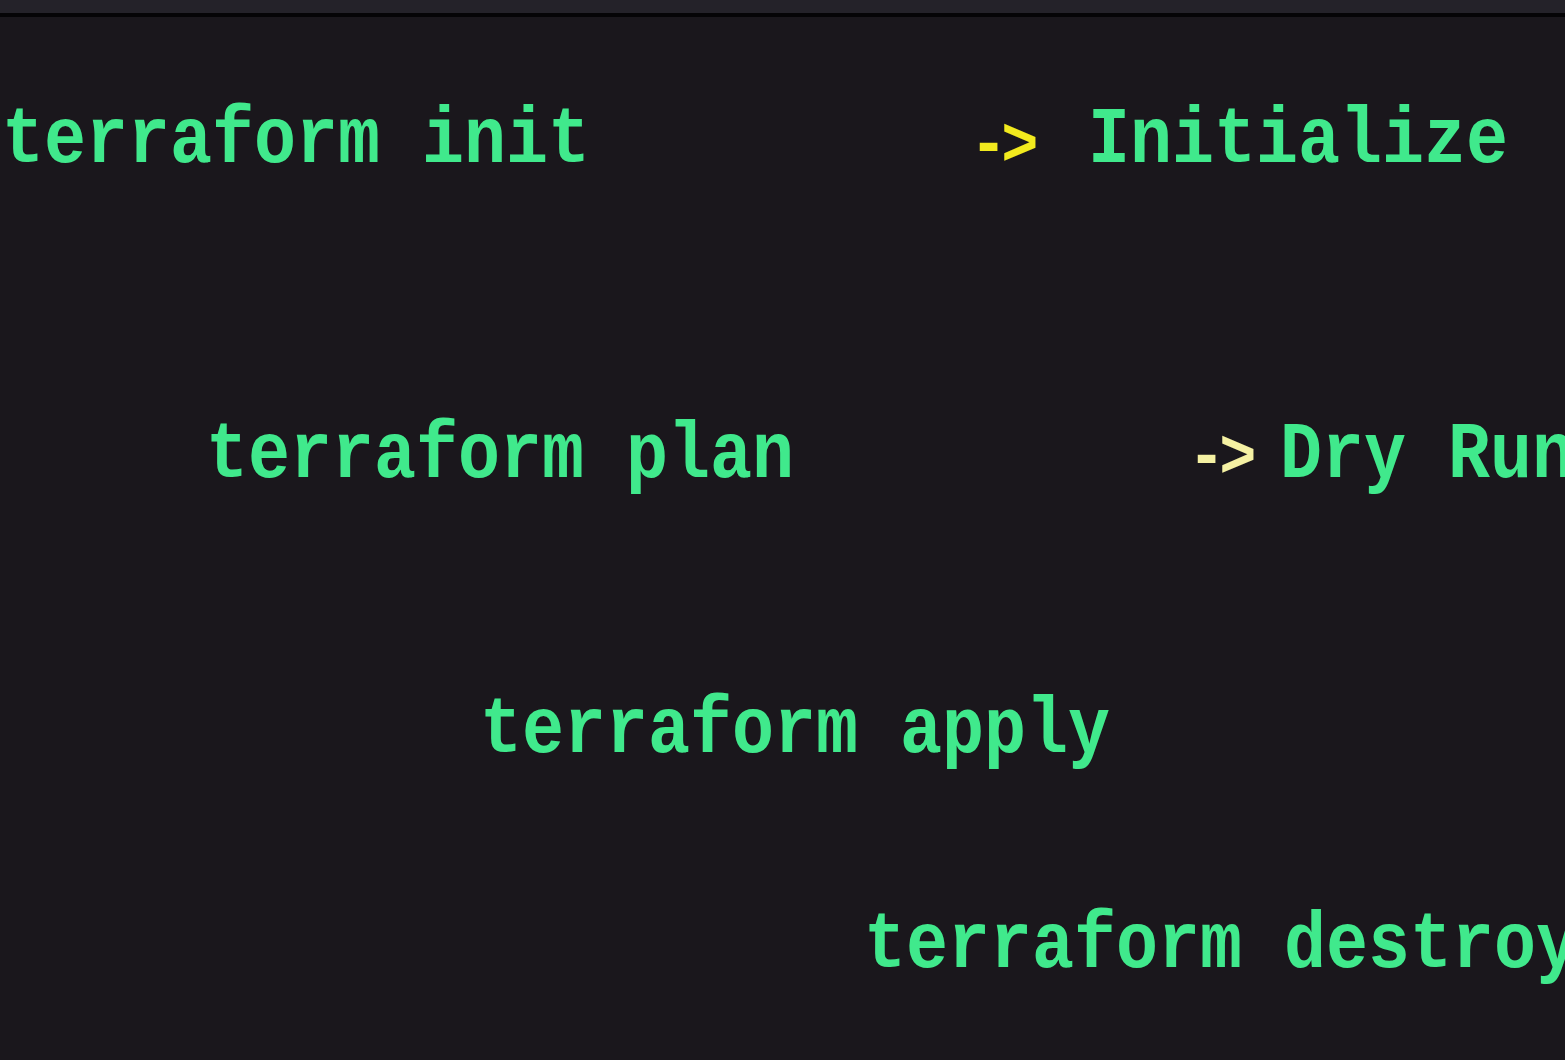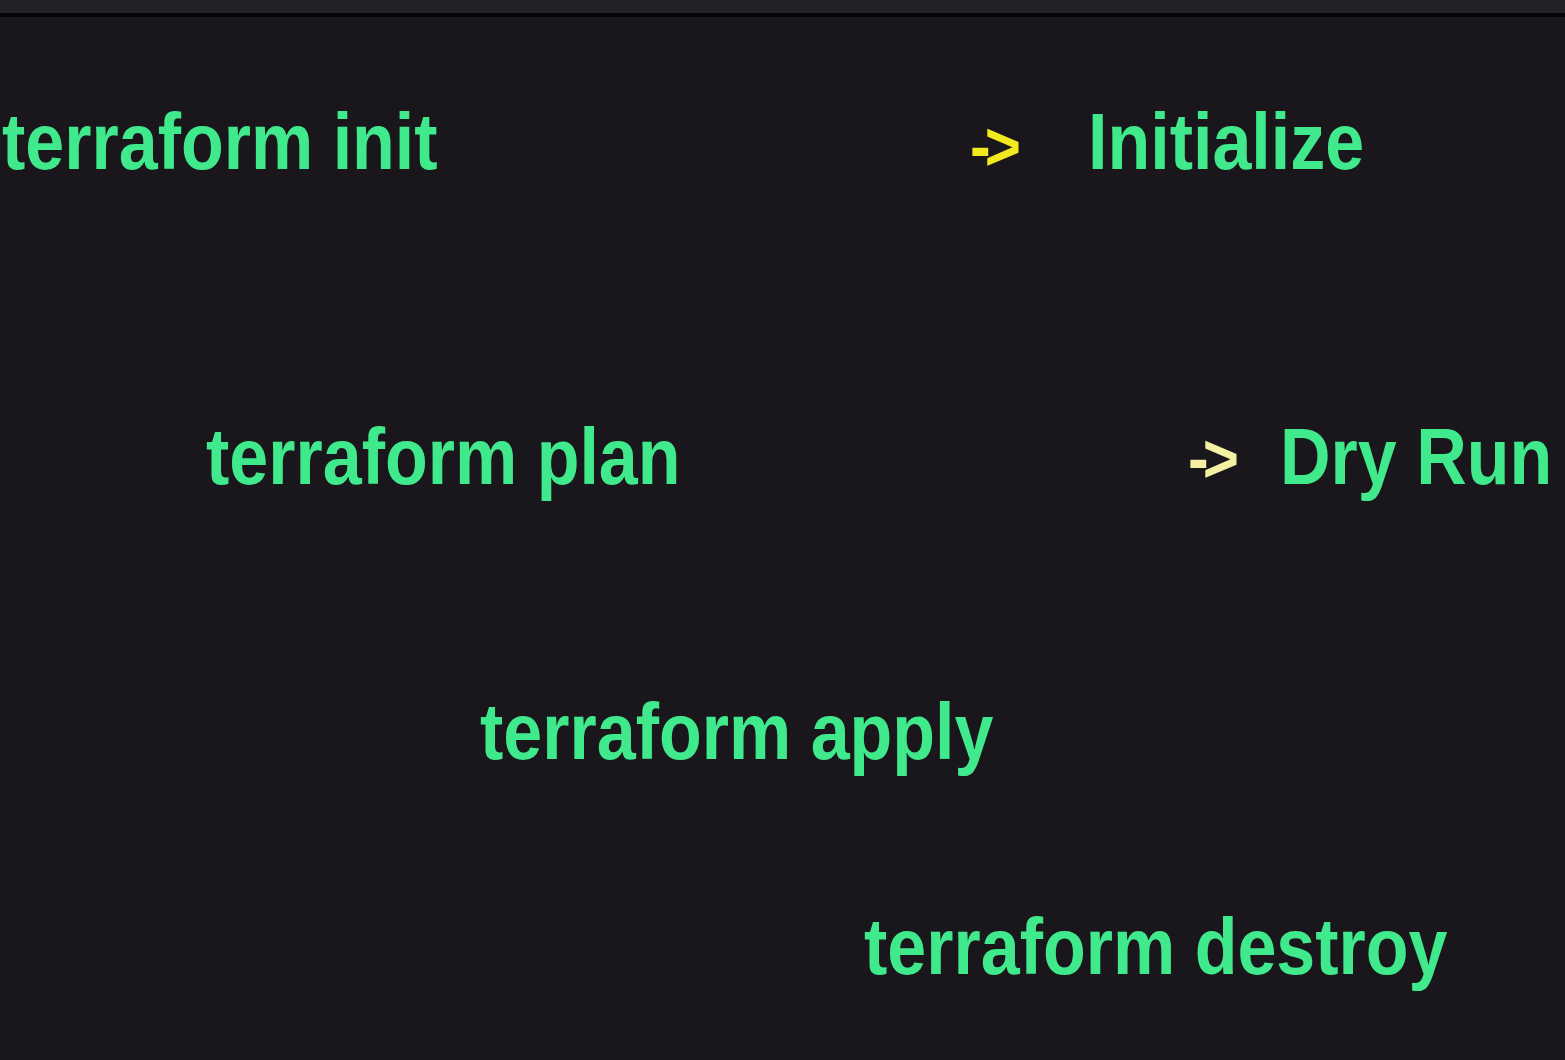--- a/index.html
+++ b/index.html
@@ -6,21 +6,21 @@
     margin: 0;
     padding: 0;
     background: #131016;
   }
   #screen {
     position: relative;
     width: 1565px;
     height: 1060px;
     overflow: hidden;
     background: var(--bg, #1a171c);
-    font-family: Liberation Sans, sans-serif;
+    font-family: Liberation Mono, monospace;
   }
   .topbar {
     position: absolute;
     left: 0; top: 0;
     width: 100%;
     height: 13px;
     background: var(--topbar, #242229);
   }
   .topbar-divider {
     position: absolute;

